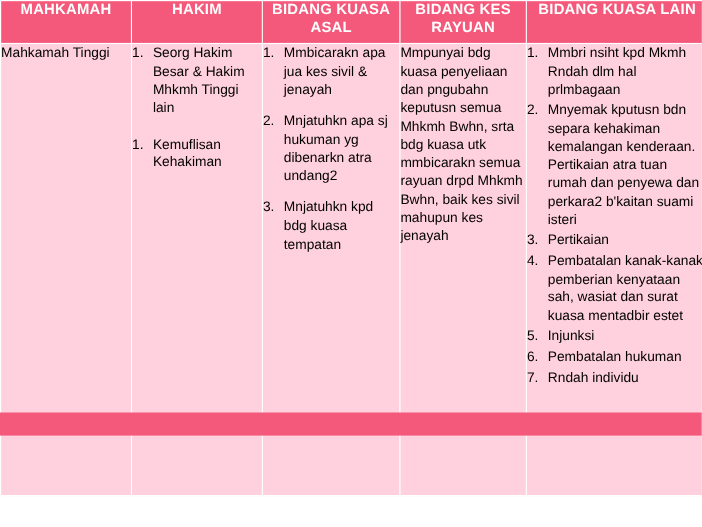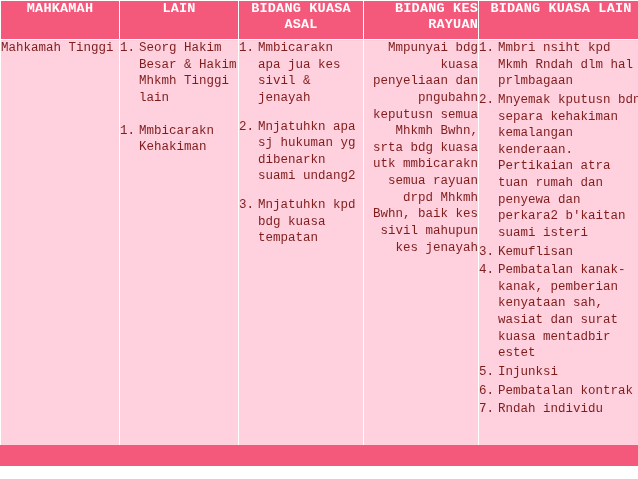--- a/index.html
+++ b/index.html
@@ -9,24 +9,23 @@
   body {
     width: 638px;
     height: 479px;
     background: #ffffff;
     font-family: "Liberation Sans", sans-serif;
     overflow: hidden;
   }
   .slide {
     position: relative;
     width: 638px;
-    height: 466px;
+    height: 396px;
     background: #ffffff;
     box-sizing: border-box;
-    font-family: Liberation Mono, monospace;
   }
   .table-wrap {
     position: absolute;
     left: 0;
     top: 0;
     width: 638px;
     height: 458px;
   }
   table.main {
     border-collapse: collapse;
@@ -45,30 +44,30 @@
     font-weight: bold;
     text-align: center;
     padding: 6px 4px 7px 4px;
     line-height: 1.22;
     letter-spacing: 0.2px;
     height: 38px;
     vertical-align: middle;
   }
   tbody td {
     background: #ffd0dd;
-    color: #7f1d1d;
+    color: #000000;
     font-size: 12.5px;
     line-height: 1.33;
     padding: 8px 7px 10px 8px;
     height: 410px;
   }
   .col1 { width: 118px; }
   .col2 { width: 118px; }
   .col3 { width: 124px; }
-  .col4 { width: 114px; text-align: right; }
+  .col4 { width: 114px; }
   .col5 { width: 164px; }
 
   .plain-text {
     margin: 0;
   }
   ol.num {
     list-style: none;
     margin: 0;
     padding: 0;
   }
@@ -105,21 +104,21 @@
 </head>
 <body>
 
 <div class="slide">
 
   <div class="table-wrap">
     <table class="main">
       <thead>
         <tr>
           <th class="col1">MAHKAMAH</th>
-          <th class="col2">LAIN</th>
+          <th class="col2">HAKIM</th>
           <th class="col3">BIDANG KUASA ASAL</th>
           <th class="col4">BIDANG KES RAYUAN</th>
           <th class="col5">BIDANG KUASA LAIN</th>
         </tr>
       </thead>
       <tbody>
         <tr>
 
           <td class="col1">
             <p class="plain-text">Mahkamah Tinggi</p>
@@ -129,34 +128,34 @@
             <ol class="num">
               <li>
                 <span class="marker">1.</span>
                 <span>Seorg Hakim Besar &amp; Hakim Mhkmh Tinggi lain</span>
               </li>
             </ol>
             <div class="group-gap"></div>
             <ol class="num">
               <li>
                 <span class="marker">1.</span>
-                <span>Mmbicarakn Kehakiman</span>
+                <span>Kemuflisan Kehakiman</span>
               </li>
             </ol>
           </td>
 
           <td class="col3">
             <ol class="num spaced">
               <li>
                 <span class="marker">1.</span>
                 <span>Mmbicarakn apa jua kes sivil &amp; jenayah</span>
               </li>
               <li>
                 <span class="marker">2.</span>
-                <span>Mnjatuhkn apa sj hukuman yg dibenarkn suami undang2</span>
+                <span>Mnjatuhkn apa sj hukuman yg dibenarkn atra undang2</span>
               </li>
               <li>
                 <span class="marker">3.</span>
                 <span>Mnjatuhkn kpd bdg kuasa tempatan</span>
               </li>
             </ol>
           </td>
 
           <td class="col4">
             <p class="plain-text">Mmpunyai bdg kuasa penyeliaan dan pngubahn keputusn semua Mhkmh Bwhn, srta bdg kuasa utk mmbicarakn semua rayuan drpd Mhkmh Bwhn, baik kes sivil mahupun kes jenayah</p>
@@ -167,33 +166,33 @@
               <li>
                 <span class="marker">1.</span>
                 <span>Mmbri nsiht kpd Mkmh Rndah dlm hal prlmbagaan</span>
               </li>
               <li>
                 <span class="marker">2.</span>
                 <span>Mnyemak kputusn bdn separa kehakiman kemalangan kenderaan. Pertikaian atra tuan rumah dan penyewa dan perkara2 b'kaitan suami isteri</span>
               </li>
               <li>
                 <span class="marker">3.</span>
-                <span>Kemuflisan</span>
+                <span>Pertikaian</span>
               </li>
               <li>
                 <span class="marker">4.</span>
                 <span>Pembatalan kanak-kanak, pemberian kenyataan sah, wasiat dan surat kuasa mentadbir estet</span>
               </li>
               <li>
                 <span class="marker">5.</span>
                 <span>Injunksi</span>
               </li>
               <li>
                 <span class="marker">6.</span>
-                <span>Pembatalan kontrak</span>
+                <span>Pembatalan hukuman</span>
               </li>
               <li>
                 <span class="marker">7.</span>
                 <span>Rndah individu</span>
               </li>
             </ol>
           </td>
 
         </tr>
       </tbody>

